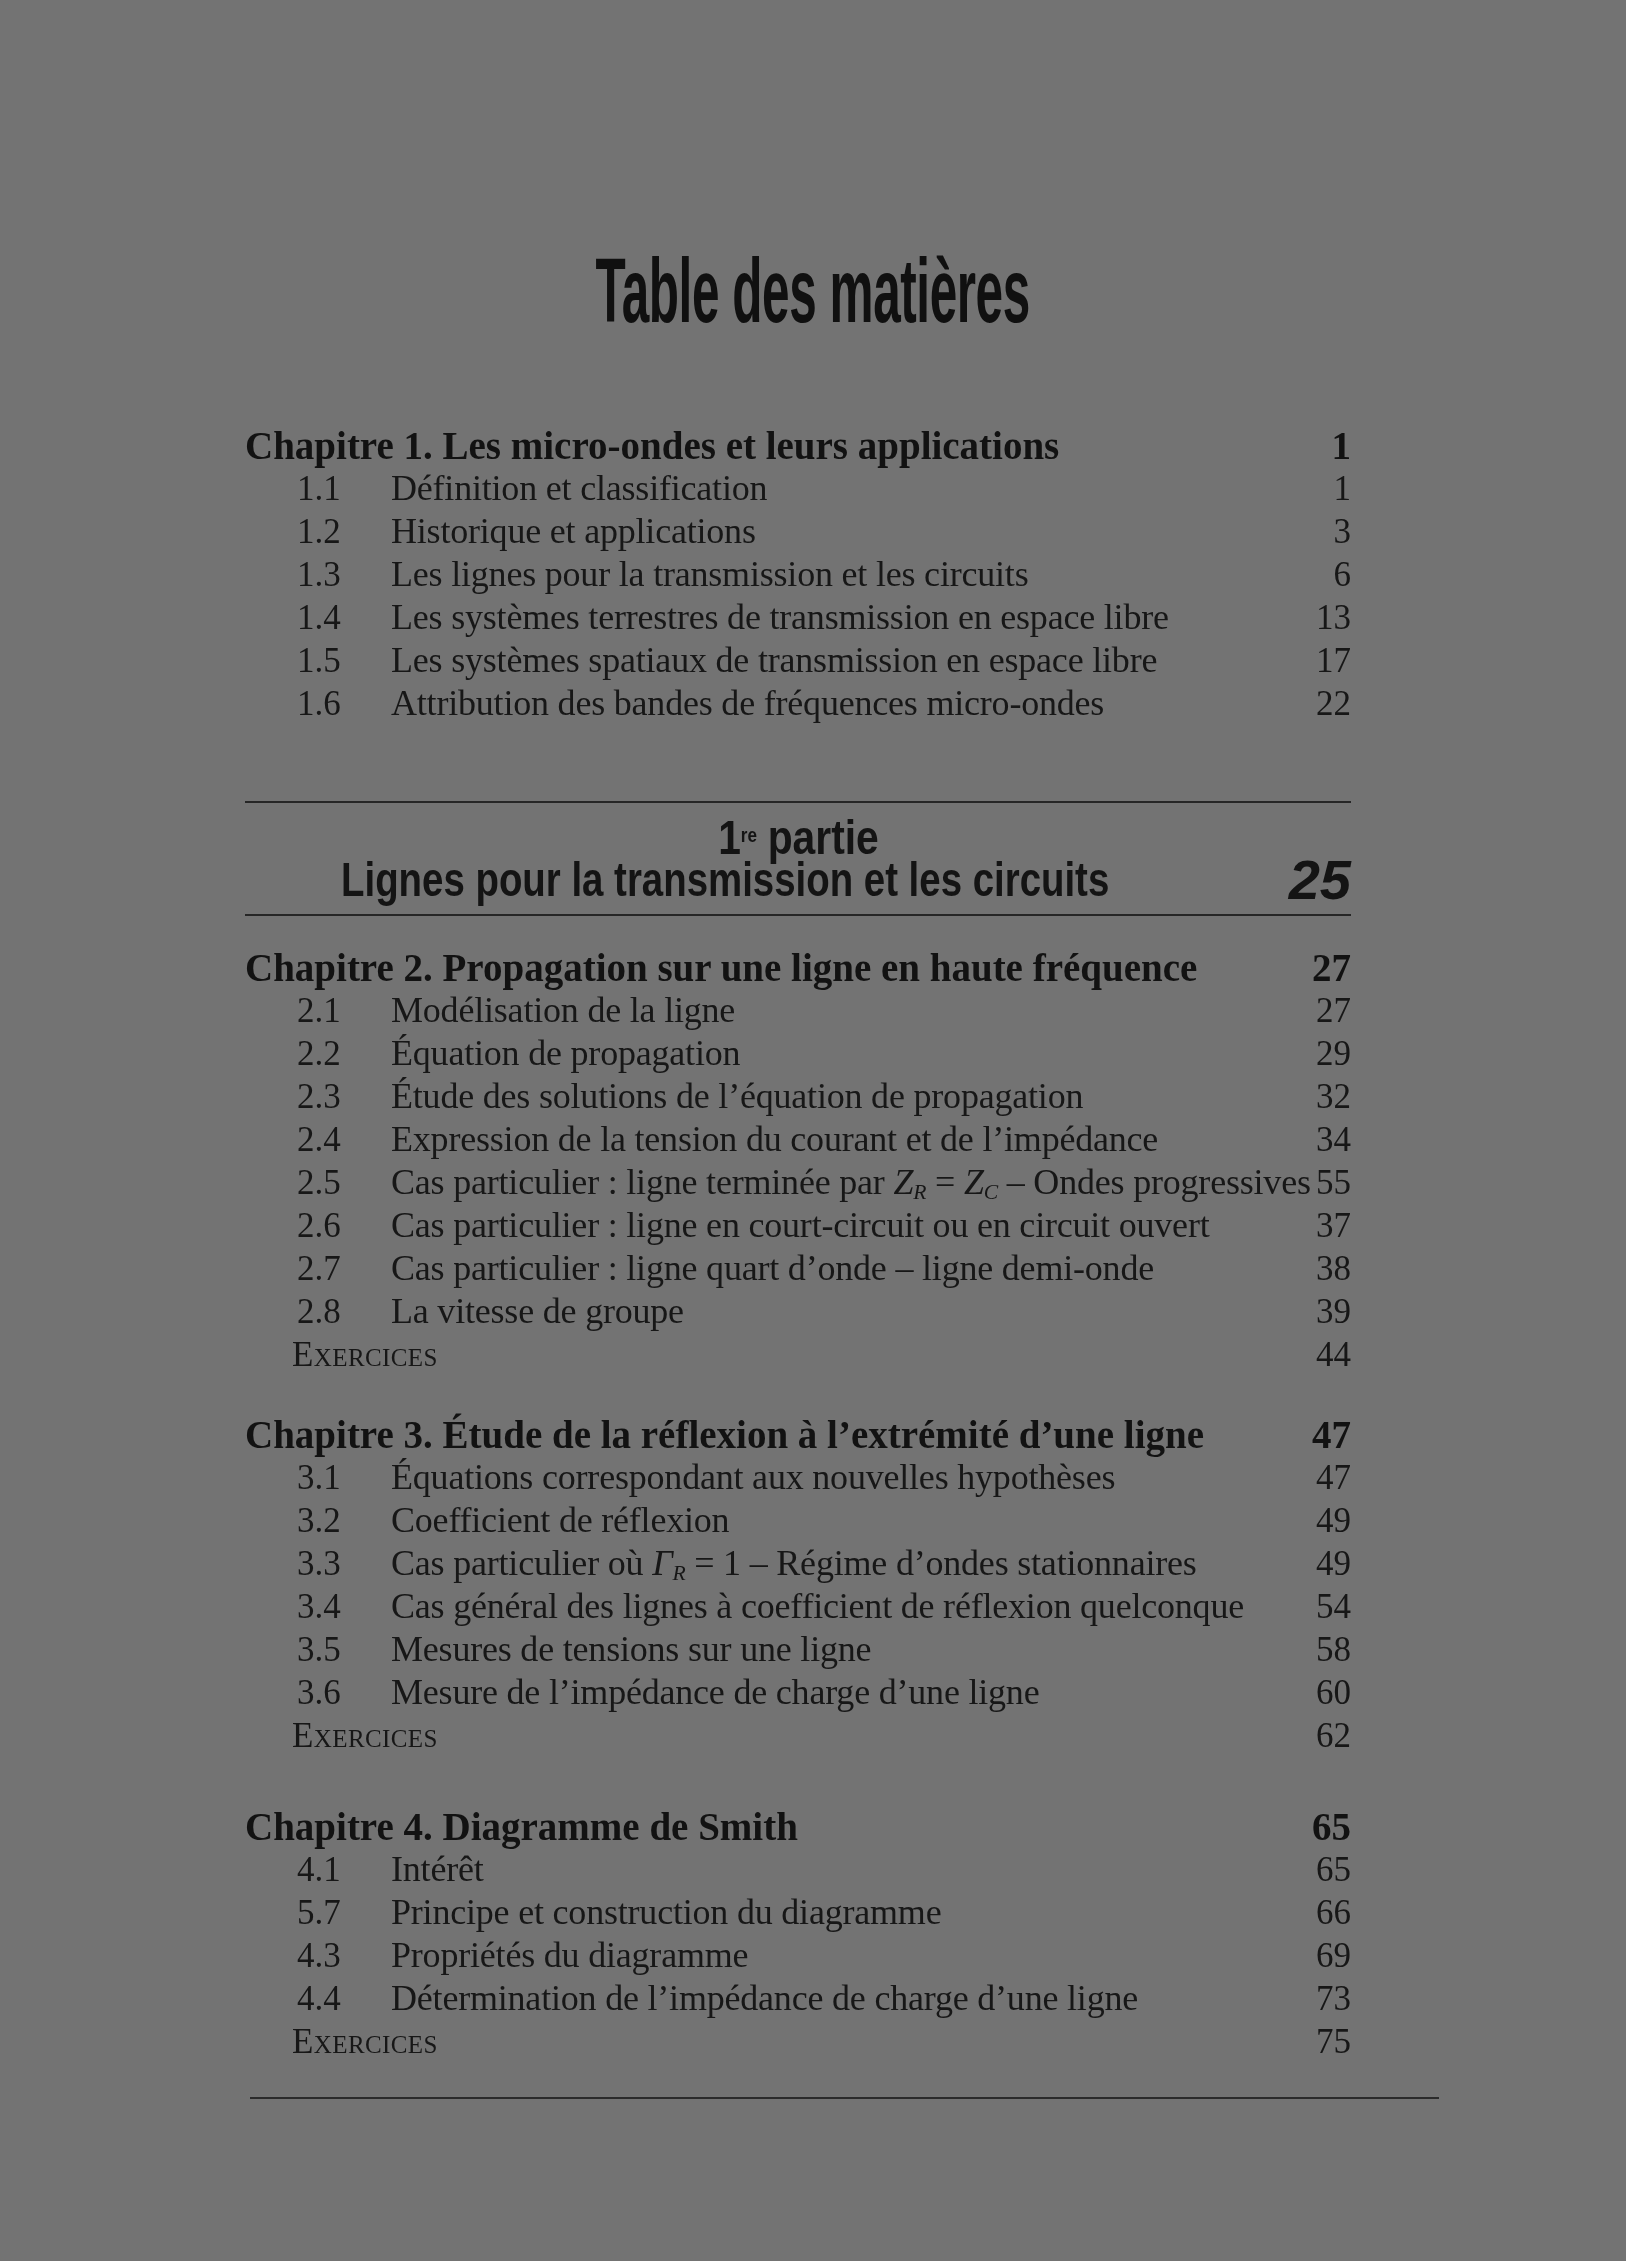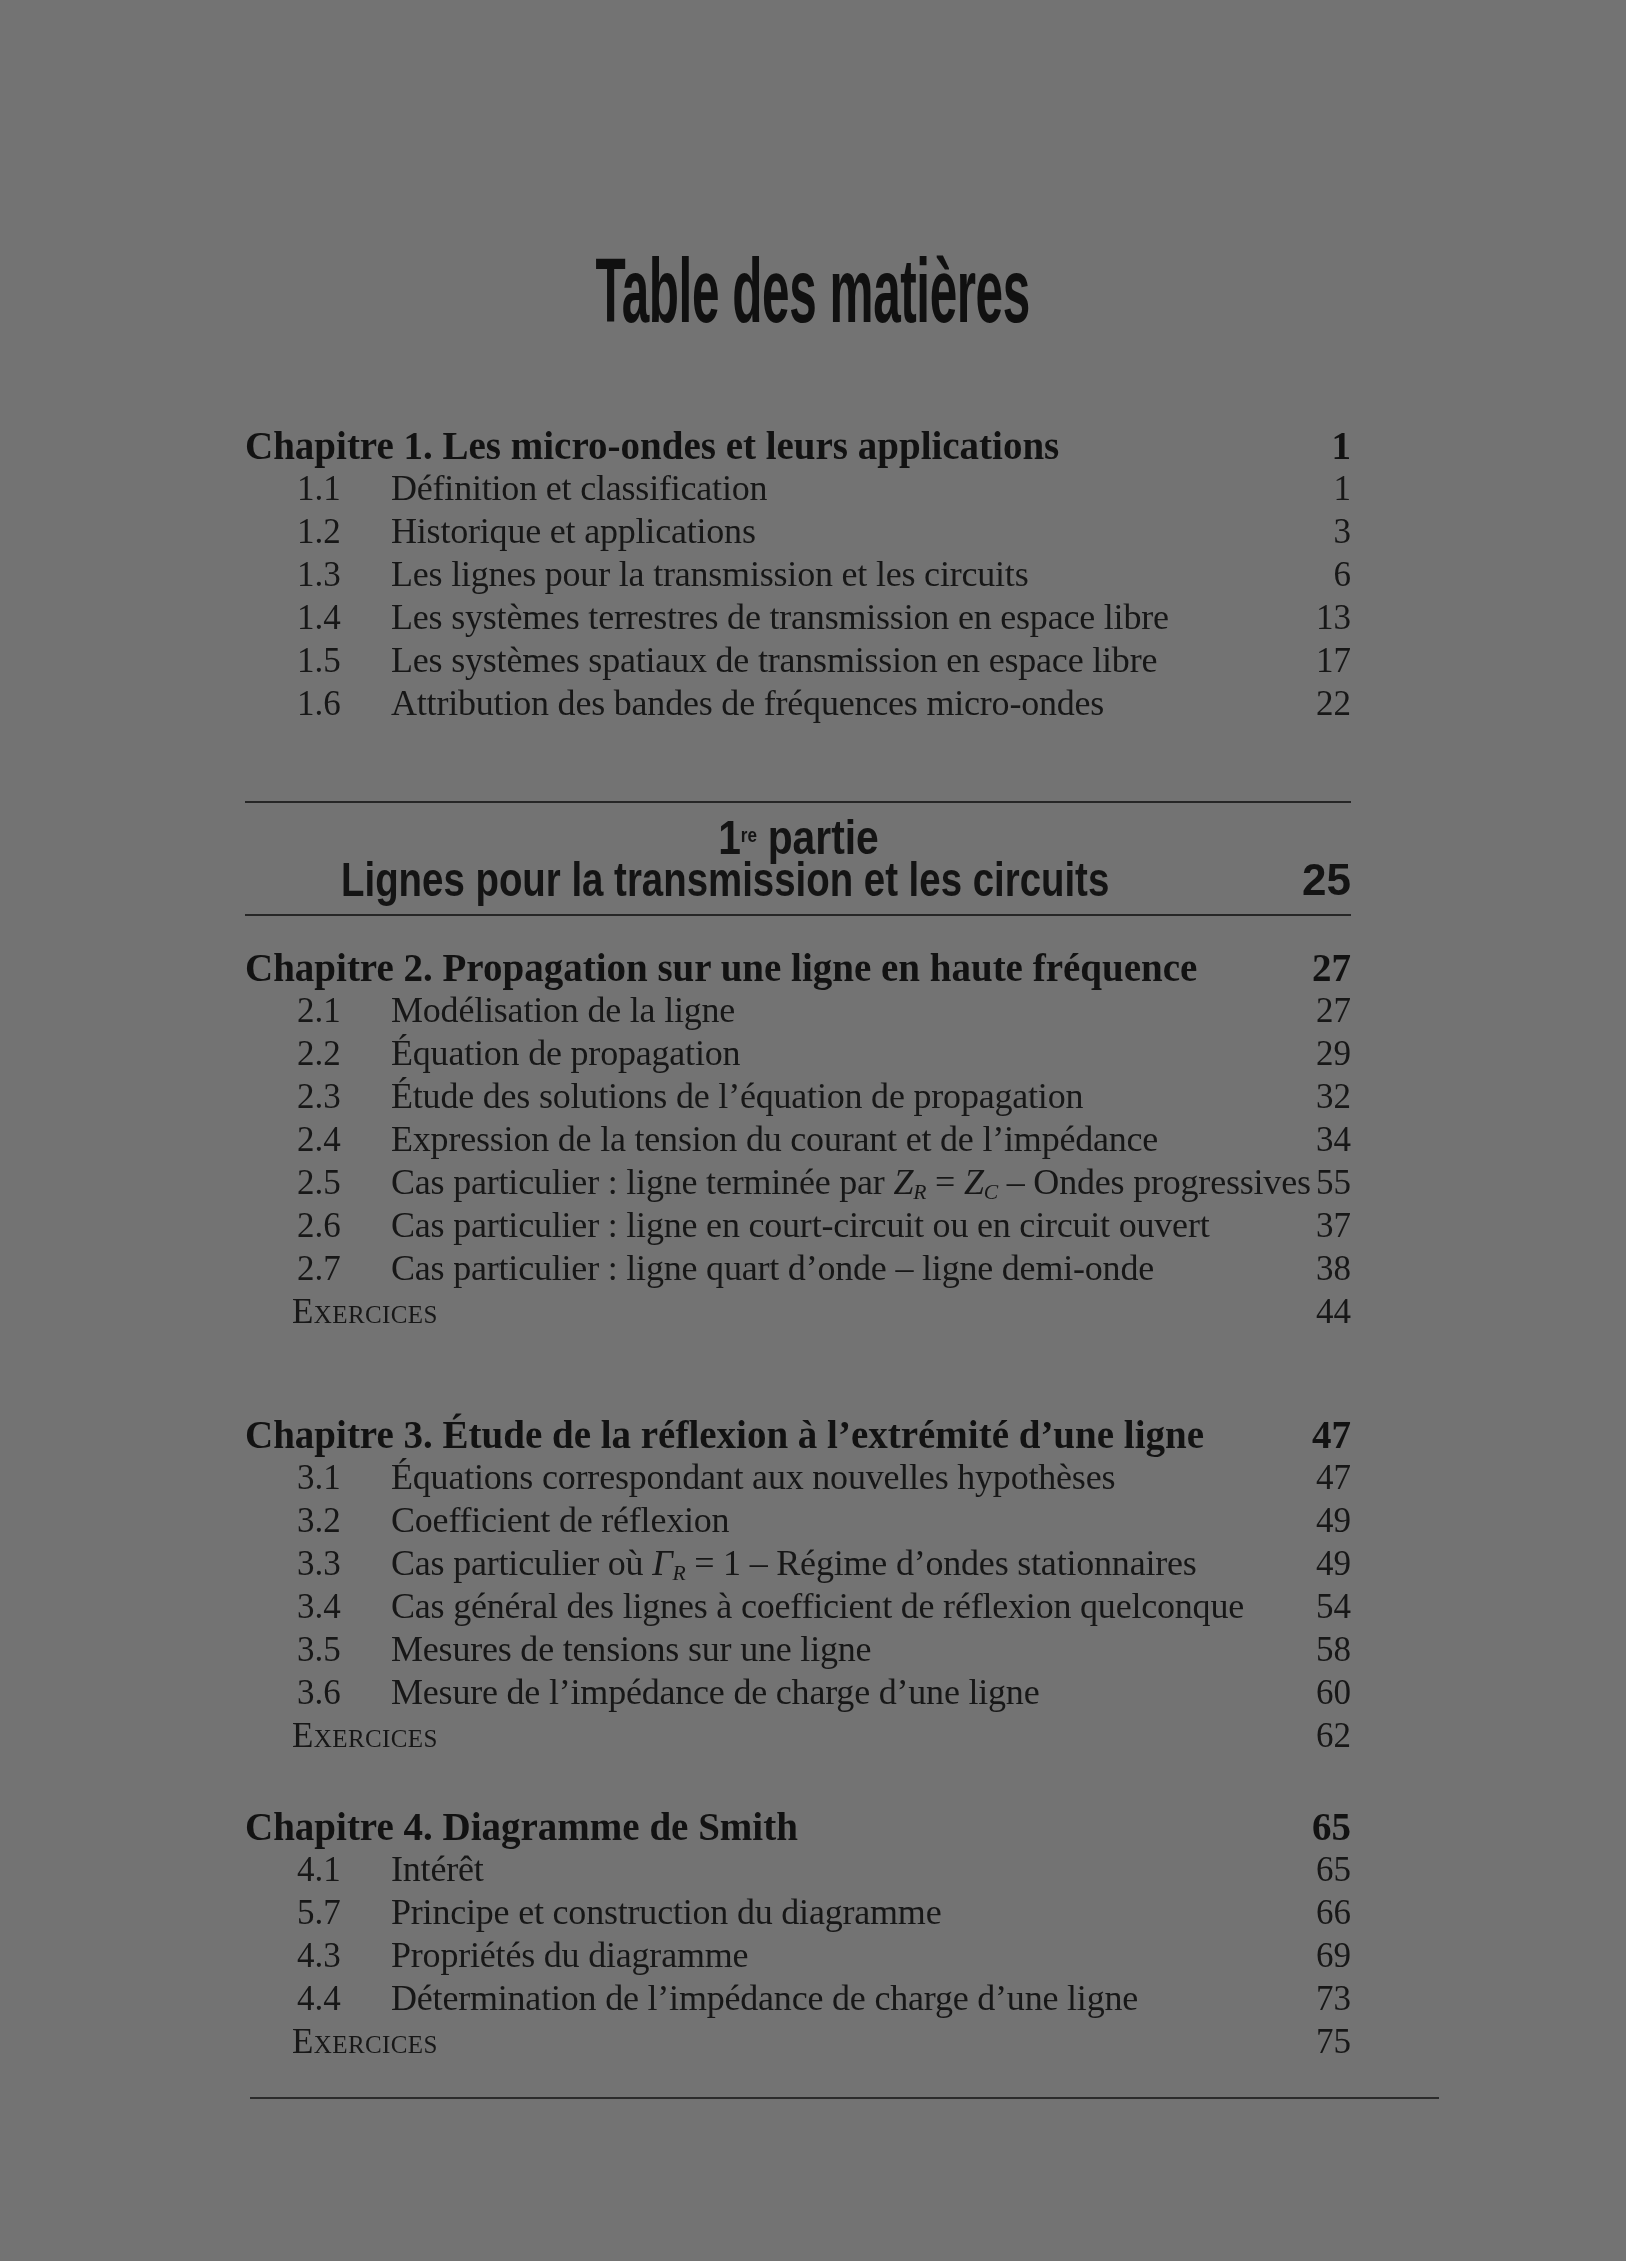--- a/index.html
+++ b/index.html
@@ -36,21 +36,21 @@
     position:absolute; left:245px; top:801px; width:1106px;
     font-family:"Liberation Sans", sans-serif; font-weight:700; color:#141414;
   }
   .rule { height:2.3px; background:#262626; }
   .part-line1 { margin-top:8.3px; height:47px; line-height:47px; text-align:center; font-size:48px; white-space:nowrap; }
   .part-line1 .cx { display:inline-block; transform:scaleX(0.85); transform-origin:center; }
   .sup { font-size:0.42em; vertical-align:0.62em; }
   .part-word { margin-left:0.26em; }
   .part-line2 { position:relative; height:42px; line-height:42px; text-align:left; font-size:48px; white-space:nowrap; }
   .part-line2 .cx { display:inline-block; transform:scaleX(0.80); transform-origin:center; }
-  .part-page { position:absolute; right:0; top:0; font-size:44px; line-height:42px; }
+  .part-page { position:absolute; right:0; top:0; font-size:56px; line-height:42px;font-style:italic; }
   .rule-bottom-of-part { margin-top:13.5px; }
   
   .bottom-rule { position:absolute; top:2097px; left:250px; width:1189px; height:2.3px; background:#2b2b2b; }
 </style>
 </head>
 <body>
 
 <div class="page">
 
   <h1 class="doc-title"><span class="condensed">Table des matières</span></h1>
@@ -138,20 +138,25 @@
       <div class="row s-row">
         <span class="s-num">2.6</span>
         <span class="s-title">Cas particulier : ligne en court-circuit ou en circuit ouvert</span>
         <span class="page-num">37</span>
       </div>
       <div class="row s-row">
         <span class="s-num">2.7</span>
         <span class="s-title">Cas particulier : ligne quart d’onde – ligne demi-onde</span>
         <span class="page-num">38</span>
       </div>
+      <div class="row s-row">
+        <span class="s-num">2.8</span>
+        <span class="s-title">La vitesse de groupe</span>
+        <span class="page-num">39</span>
+      </div>
       <div class="row e-row">
         <span class="e-label">Exercices</span>
         <span class="page-num">44</span>
       </div>
     </section>
     <section class="chapter" style="top: 1413px;">
       <div class="row h-row">
         <span class="h-text">Chapitre 3. Étude de la réflexion à l’extrémité d’une ligne</span>
         <span class="h-page">47</span>
       </div>

